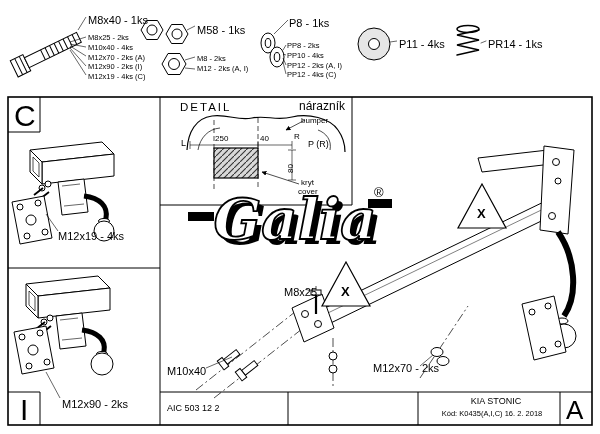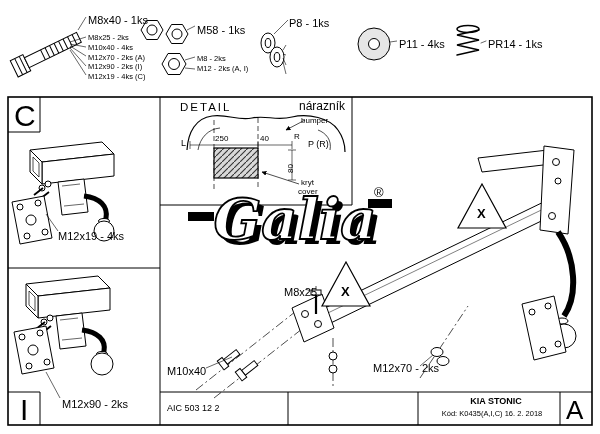--- a/index.html
+++ b/index.html
@@ -221,20 +221,26 @@
     <span>M12x70 - 2ks (A)</span>
     <span>M12x90 - 2ks (I)</span>
     <span>M12x19 - 4ks (C)</span>
   </div>
   <span class="lbl" style="left:197px;top:23px">M58 - 1ks</span>
   <div class="grp" style="position:absolute;left:197px;top:54px">
     <span>M8 - 2ks</span>
     <span>M12 - 2ks (A, I)</span>
   </div>
   <span class="lbl" style="left:289px;top:16px">P8 - 1ks</span>
+  <div class="grp" style="position:absolute;left:287px;top:41px">
+    <span>PP8 - 2ks</span>
+    <span>PP10 - 4ks</span>
+    <span>PP12 - 2ks (A, I)</span>
+    <span>PP12 - 4ks (C)</span>
+  </div>
   <span class="lbl" style="left:399px;top:37px">P11 - 4ks</span>
   <span class="lbl" style="left:488px;top:37px">PR14 - 1ks</span>
 
   <span class="big-letter" style="left:14px;top:101px">C</span>
   <span class="big-letter" style="left:20px;top:395px">I</span>
   <span class="big-letter" style="left:566px;top:397px;font-size:26px">A</span>
 
   <span class="detail-title" style="left:180px;top:101px">DETAIL</span>
   <span class="lbl" style="left:299px;top:99px;font-size:12px">nárazník</span>
   <span class="lbl" style="left:301px;top:116px;font-size:8px">bumper</span>
@@ -249,16 +255,16 @@
 
   <span class="lbl" style="left:58px;top:229px">M12x19 - 4ks</span>
   <span class="lbl" style="left:62px;top:397px">M12x90 - 2ks</span>
   <span class="lbl" style="left:284px;top:285px">M8x25</span>
   <span class="lbl" style="left:167px;top:364px">M10x40</span>
   <span class="lbl" style="left:373px;top:361px">M12x70 - 2ks</span>
   <span class="x-mark" style="left:477px;top:206px">X</span>
   <span class="x-mark" style="left:341px;top:284px">X</span>
 
   <span class="tb" style="left:167px;top:403px">AIC 503 12 2</span>
-  <span class="tb center" style="left:418px;top:396px;width:156px;font-weight:bold">KIA STONIC</span>
+  <span class="tb center" style="left:418px;top:396px;width:156px;font-weight:normal">KIA STONIC</span>
   <span class="tb-small center" style="left:418px;top:409px;width:148px">Kód: K0435(A,I,C)  16. 2. 2018</span>
 
 </div>
 
 </body></html>

